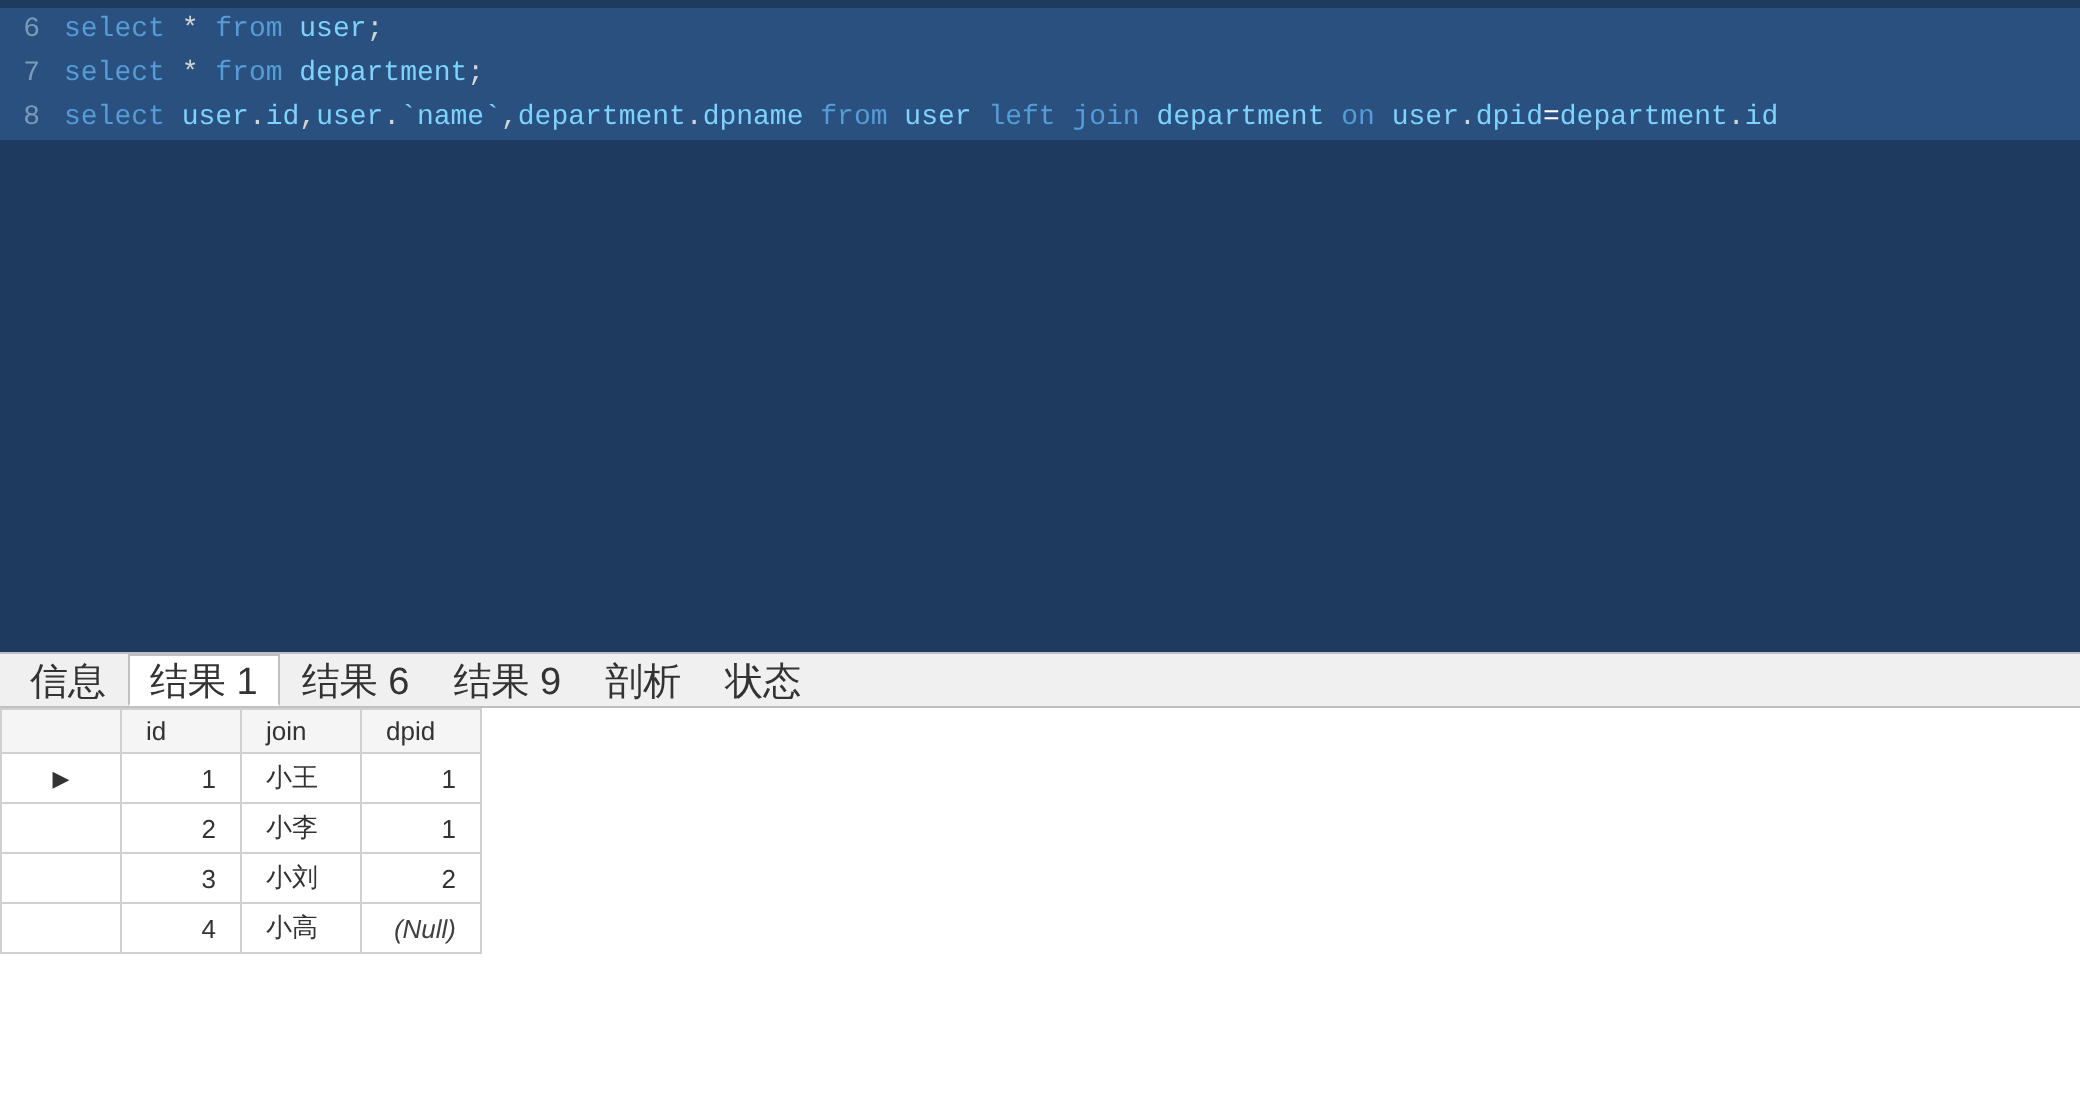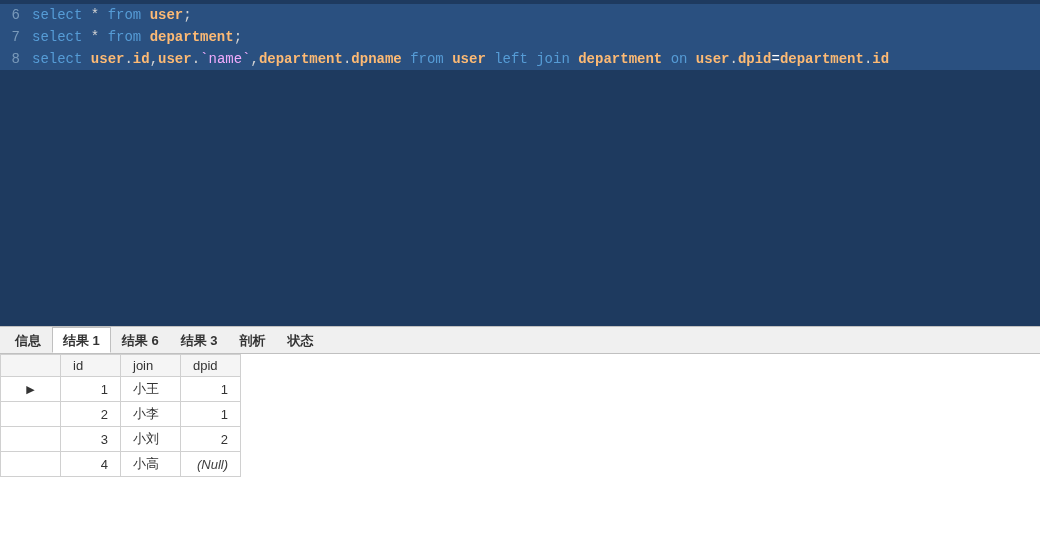--- a/index.html
+++ b/index.html
@@ -45,48 +45,47 @@
     }
 
     
     .line-selected {
       background: #2a5080;
     }
 
     
     .kw { color: #569cd6; text-align: right; } 
     .op { color: #ffffff; } 
-    .tb { color: #fdba74; font-weight: bold; } 
-    .bt { color: #f0abfc; } 
+    .tb { color: #7dd3fc; } 
+    .bt { color: #7dd3fc; } 
     .punc { color: #d4d4d4; }
     .plain { color: #d4d4d4; }
 
     
     .tabs-bar {
       background: #f0f0f0;
       border-top: 1px solid #c0c0c0;
       border-bottom: 1px solid #c0c0c0;
       display: flex;
       align-items: stretch;
       height: 28px;
       padding: 0 4px;
     }
 
     .tab {
       padding: 0 10px;
       display: flex;
       align-items: center;
-      font-size: 13px;
+      font-size: 19px;
       color: #333;
       font-family: 'Microsoft YaHei', sans-serif;
       cursor: pointer;
       border: 1px solid transparent;
       margin-top: 2px;
       white-space: nowrap;
-      font-weight: bold;
     }
 
     .tab.active {
       background: #ffffff;
       border-color: #c0c0c0 #c0c0c0 #ffffff #c0c0c0;
       border-bottom: 1px solid #ffffff;
       margin-top: 0;
       padding-top: 2px;
     }
 
@@ -159,21 +158,21 @@
     <div class="code-line line-selected">
       <span class="line-number">8</span>
       <span class="line-content"><span class="kw">select</span><span class="plain"> </span><span class="tb">user</span><span class="punc">.</span><span class="tb">id</span><span class="punc">,</span><span class="tb">user</span><span class="punc">.</span><span class="bt">`name`</span><span class="punc">,</span><span class="tb">department</span><span class="punc">.</span><span class="tb">dpname</span><span class="plain"> </span><span class="kw">from</span><span class="plain"> </span><span class="tb">user</span><span class="plain"> </span><span class="kw">left</span><span class="plain"> </span><span class="kw">join</span><span class="plain"> </span><span class="tb">department</span><span class="plain"> </span><span class="kw">on</span><span class="plain"> </span><span class="tb">user</span><span class="punc">.</span><span class="tb">dpid</span><span class="op">=</span><span class="tb">department</span><span class="punc">.</span><span class="tb">id</span></span>
     </div>
   </div>
 
 <div class="tabs-bar" id="tabs-bar">
     <div class="tab">信息</div>
     <div class="tab active">结果 1</div>
     <div class="tab">结果 6</div>
-    <div class="tab">结果 3</div>
+    <div class="tab">结果 9</div>
     <div class="tab">剖析</div>
     <div class="tab">状态</div>
   </div>
 
 <div class="results-area">
   <table class="results-table" id="results-table">
       <thead>
         <tr>
           <th class="row-indicator"></th>
           <th>id</th>

